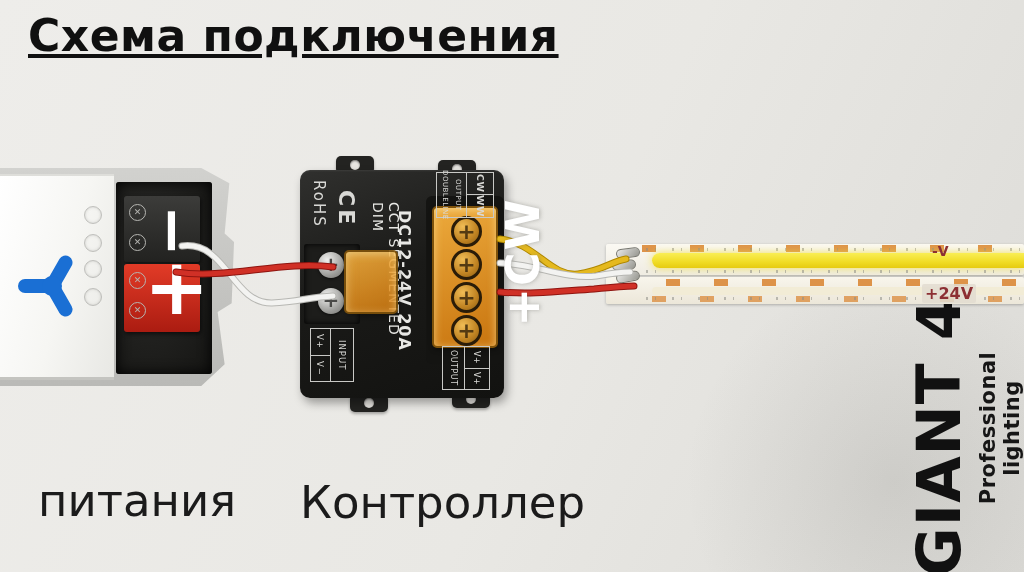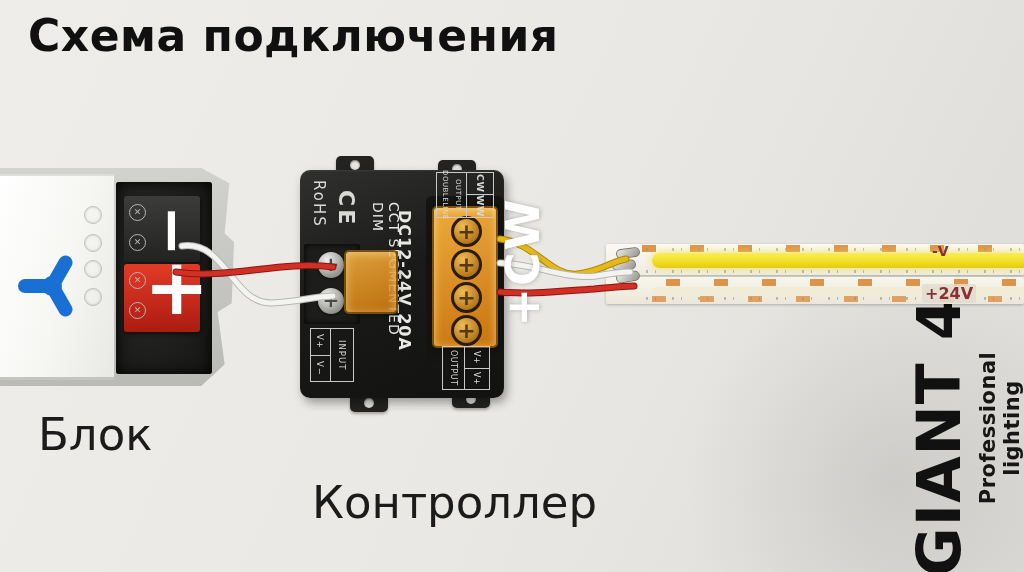--- a/index.html
+++ b/index.html
@@ -3,21 +3,21 @@
 <meta charset="utf-8">
 <style>
   html,body{margin:0;padding:0;background:#cfcecb;}
   *{box-sizing:border-box;}
   .stage{position:relative;width:1024px;height:572px;overflow:hidden;margin:0 auto;
          background:linear-gradient(115deg,#eeedea 0%,#e9e8e4 55%,#dcdbd7 100%);
          font-family:"DejaVu Sans","Liberation Sans",sans-serif;}
   .shade{position:absolute;right:-80px;bottom:-120px;width:420px;height:420px;border-radius:50%;
          background:radial-gradient(circle,rgba(90,90,85,.14),transparent 70%);}
 
-  .title{position:absolute;left:28px;top:10px;font-size:44px;font-weight:700;color:#101010;letter-spacing:.5px;}
+  .title{position:absolute;left:28px;top:10px;font-size:44px;font-weight:700;color:#101010;letter-spacing:.5px;text-decoration:underline;}
 
   
   .psu{position:absolute;left:0;top:166px;width:238px;height:224px;}
   .psu-shell{position:absolute;left:0;top:2px;width:234px;height:218px;
              background:linear-gradient(178deg,#d2d2cf,#b9b9b6);
              clip-path:polygon(0 0,86% 0,98% 7%,96% 30%,100% 34%,99% 62%,93% 66%,96% 90%,86% 100%,0 100%);
              filter:drop-shadow(0 6px 8px rgba(0,0,0,.18));}
   .psu-face{position:absolute;left:0;top:8px;width:114px;height:206px;
             background:linear-gradient(105deg,#ffffff 0%,#f6f6f3 55%,#e8e8e4 100%);
             border-top:2px solid #dededa;border-bottom:3px solid #c4c4c0;}
@@ -105,21 +105,21 @@
   .pale{position:absolute;top:10px;height:8px;left:46px;right:0;background:#f2ecd6;border-radius:4px 0 0 4px;}
   .lug{position:absolute;width:24px;height:10px;border-radius:5px;border:1px solid #76766f;
        background:linear-gradient(135deg,#e9e9e7,#96968f);}
   .mark{position:absolute;font-weight:700;color:var(--marking-red);}
   .mark-neg{left:326px;top:1px;font-size:14px;letter-spacing:1px;}
   .mark-v{left:316px;top:42px;font-size:16px;background:rgba(226,220,208,.85);padding:0 3px;border-radius:2px;}
 
   
   .caption{position:absolute;font-size:45px;color:#1b1b1b;}
   .cap-psu1{left:38px;top:408px;} .cap-psu2{left:38px;top:474px;}
-  .cap-ctrl{left:312px;top:476px;} .cap-strip{left:680px;top:484px;}
+  .cap-ctrl{left:300px;top:476px;} .cap-strip{left:680px;top:484px;}
   .brand{position:absolute;left:800px;top:401px;width:280px;height:72px;transform:rotate(-90deg);
          font-size:60px;font-weight:700;color:#111;text-align:center;letter-spacing:1px;}
   .tagline{position:absolute;left:871px;top:413px;width:240px;height:30px;transform:rotate(-90deg);
            font-size:21px;font-weight:700;color:#161616;text-align:center;letter-spacing:.5px;}
 </style>
 </head>
 <body>
 
 <div class="stage">
   <div class="shade"></div>
@@ -260,18 +260,18 @@
     <path class="wire w-yel-u" d="M 500 239 C 536 243, 550 277, 578 274 C 602 271, 612 261, 626 259"></path>
     <path class="wire w-yel" d="M 500 239 C 536 243, 550 277, 578 274 C 602 271, 612 261, 626 259"></path>
     <path class="wire w-wht-u" d="M 500 263 C 532 263, 566 280, 596 276 C 613 273, 622 272, 630 272"></path>
     <path class="wire w-wht" d="M 500 263 C 532 263, 566 280, 596 276 C 613 273, 622 272, 630 272"></path>
     <path class="wire w-red-u" d="M 500 292 C 532 295, 562 291, 594 289 C 614 287, 624 286, 634 286"></path>
     <path class="wire w-red" d="M 500 292 C 532 295, 562 291, 594 289 C 614 287, 624 286, 634 286"></path>
   </svg>
 
   <div class="cw-label">+CW</div>
 
-  <div class="caption cap-psu1">Блок</div>
+  <div class="caption cap-psu2">питания</div>
   <div class="caption cap-ctrl">Контроллер</div>
 
   <div class="brand">GIANT 4</div>
   <div class="tagline">Professional lighting</div>
 </div>
 
 </body></html>

